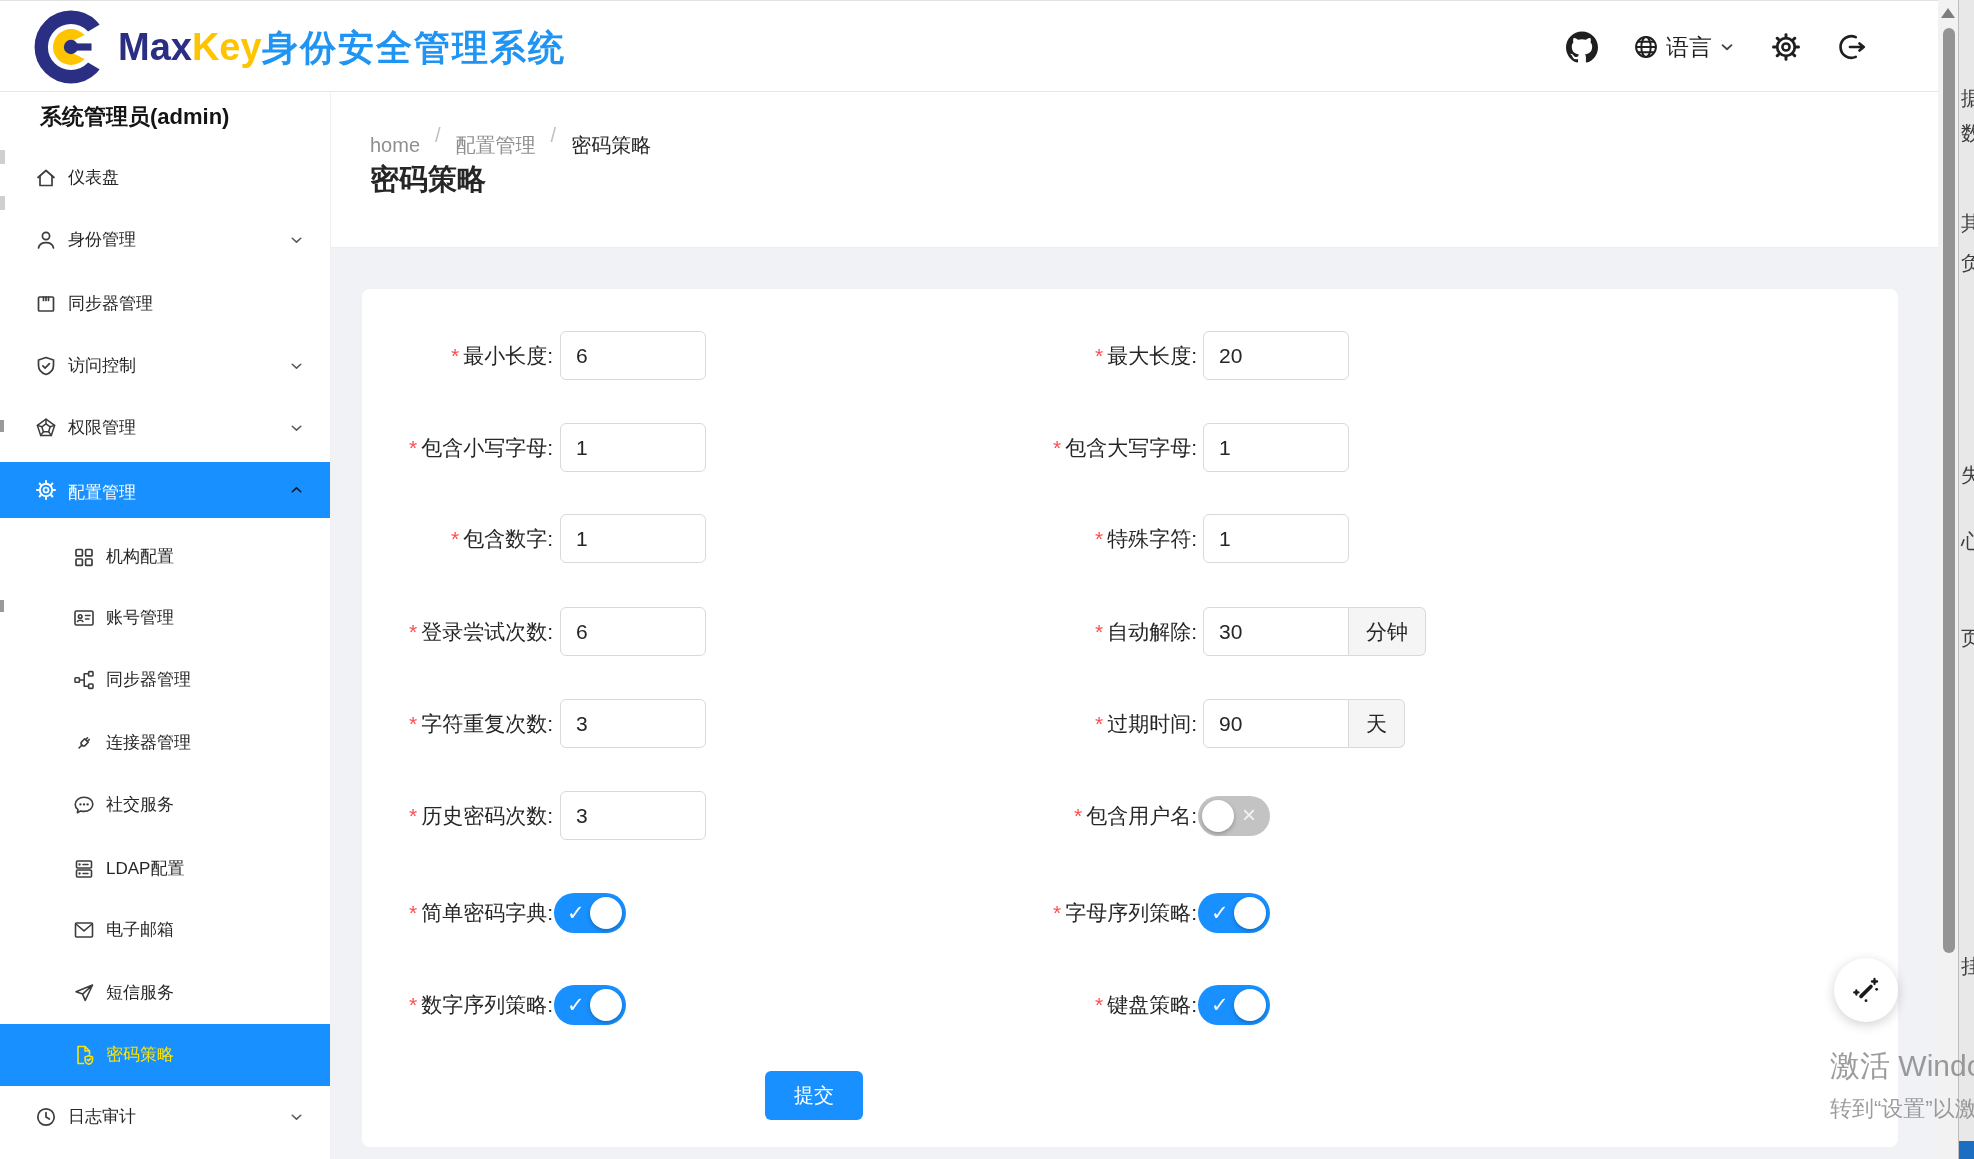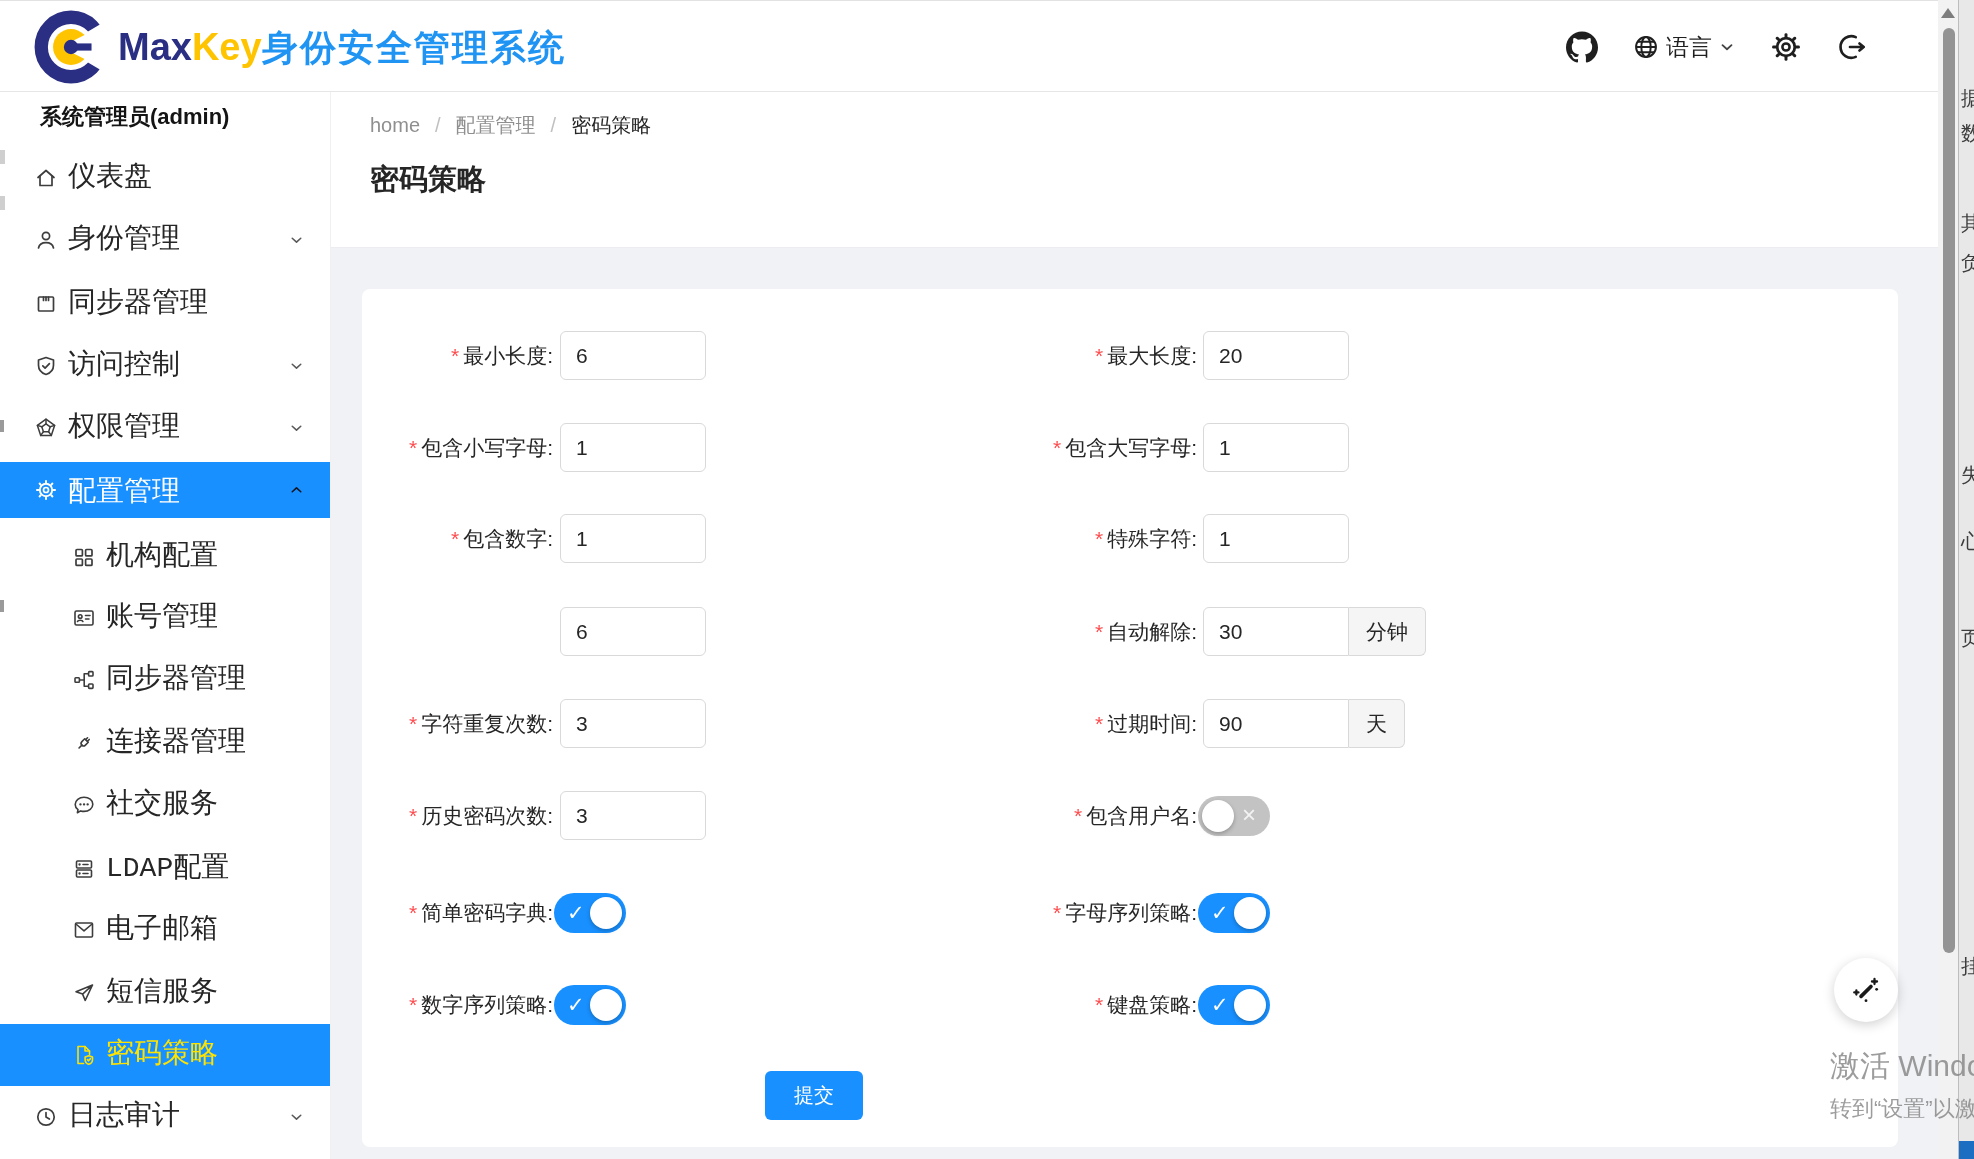--- a/index.html
+++ b/index.html
@@ -20,35 +20,35 @@
   .hdr-ic{width:32px;height:32px;color:#1f1f1f;cursor:pointer;display:block;}
   .lang-group{display:flex;align-items:center;gap:6px;cursor:pointer;}
   .lang-label{font-size:23px;color:#1f1f1f;}
   .lang-chev{width:18px;height:18px;color:#444;}
   
   .sidebar{position:absolute;left:0;top:92px;width:331px;height:1067px;background:#fff;
     border-right:1px solid #f0f0f0;box-sizing:border-box;z-index:5;overflow:hidden;}
   .side-user{position:absolute;left:40px;top:10px;font-size:22px;font-weight:700;color:#141414;}
   .mi{position:absolute;left:0;width:331px;height:62px;cursor:pointer;}
   .mi .ic{position:absolute;left:34px;top:50%;transform:translateY(-50%);width:24px;height:24px;color:#3d3d3d;}
-  .mi .tx{position:absolute;left:68px;top:0;line-height:62px;font-size:28px;color:#262626;white-space:nowrap;font-family:Liberation Mono, monospace;}
+  .mi .tx{position:absolute;left:68px;top:0;line-height:62px;font-size:17px;color:#262626;white-space:nowrap;}
   .mi .chev{position:absolute;right:26px;top:50%;transform:translateY(-50%);width:17px;height:17px;color:#595959;}
   .mi.child .ic{left:72px;}
   .mi.child .tx{left:106px;}
   .mi.parent-active{background:#1890ff;height:56px;}
   .mi.parent-active .ic,.mi.parent-active .tx{color:#fff;}
   .mi.parent-active .chev{color:#14141f;}
   .mi.child-active{background:#1890ff;}
   .mi.child-active .ic,.mi.child-active .tx{color:#ffe300;}
   .edge-mark{position:absolute;background:#cfcfcf;z-index:30;}
   
   .crumbband{position:absolute;left:331px;top:92px;width:1607px;height:156px;background:#fff;
     border-bottom:1px solid #ebedf0;box-sizing:border-box;}
   .crumbs{position:absolute;left:39px;top:20px;font-size:20px;display:flex;align-items:center;}
-  .crumb{color:#8f8f8f;cursor:pointer;}
+  .crumb{color:#8f8f8f;cursor:pointer;margin-top:20px;}
   .crumb.current{color:#262626;cursor:default;}
   .crumb-sep{color:#c0c0c0;margin:0 15px;}
   .page-title{position:absolute;left:39px;top:68px;font-size:29px;font-weight:600;color:#262626;}
   
   .content{position:absolute;left:331px;top:248px;width:1607px;height:911px;background:#f0f2f5;}
   .card{position:absolute;left:31px;top:41px;width:1536px;height:858px;background:#fff;border-radius:8px;}
   .frow{position:absolute;left:0;width:100%;height:49px;}
   .frow.sw{height:40px;}
   .lbl{position:absolute;top:0;height:49px;line-height:49px;text-align:right;font-size:21px;color:#262626;white-space:nowrap;}
   .frow.sw .lbl{height:40px;line-height:40px;}
@@ -355,20 +355,21 @@
     </div>
 
     <div class="frow" style="top:225px">
       <span class="lbl l"><span class="req">*</span><span>包含数字:</span></span>
       <input class="inp l" value="1" style="">
       <span class="lbl r"><span class="req">*</span><span>特殊字符:</span></span>
       <input class="inp r" value="1" style="">
     </div>
 
     <div class="frow" style="top:318px">
+      <span class="lbl l"><span class="req">*</span><span>登录尝试次数:</span></span>
       <input class="inp l" value="6" style="">
       <span class="lbl r"><span class="req">*</span><span>自动解除:</span></span>
       <input class="inp r has-addon" value="30" style="">
       <span class="addon">分钟</span>
     </div>
 
     <div class="frow" style="top:410px">
       <span class="lbl l"><span class="req">*</span><span>字符重复次数:</span></span>
       <input class="inp l" value="3" style="">
       <span class="lbl r"><span class="req">*</span><span>过期时间:</span></span>

